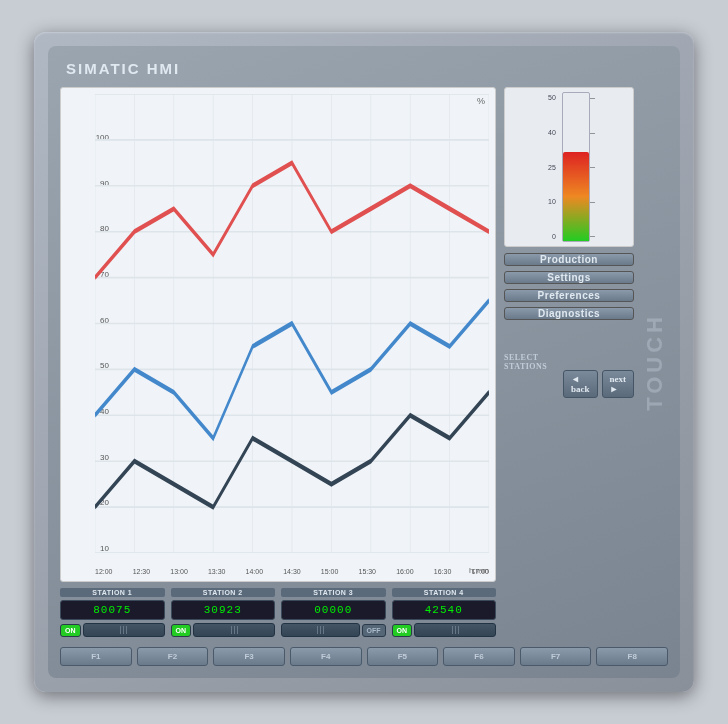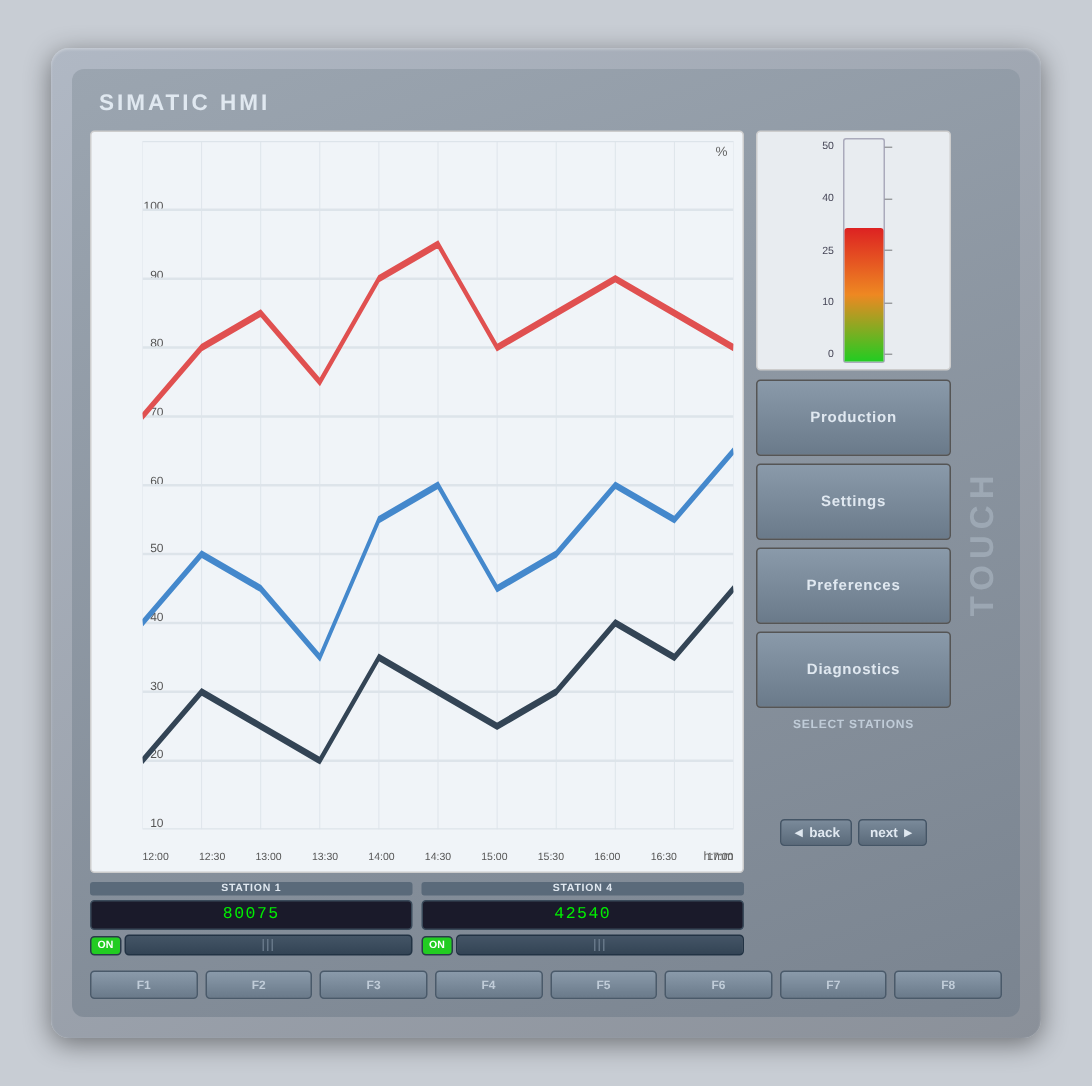--- a/index.html
+++ b/index.html
@@ -167,21 +167,21 @@
       display: flex;
       flex-direction: column;
       gap: 5px;
     }
 
     .menu-btn {
       background: linear-gradient(180deg, #8a9aaa, #6a7a8a);
       color: #e0e8f0;
       border: 1px solid #555;
       border-radius: 3px;
-      padding: 19px 8px;
+      padding: 0 8px;
       font-size: 10px;
       font-weight: bold;
       text-align: center;
       cursor: pointer;
       letter-spacing: 0.5px;
     }
 
     
     .stations-area {
       display: flex;
@@ -267,23 +267,24 @@
 
     .toggle-line {
       width: 1px;
       height: 8px;
       background: #667788;
     }
 
     
     .select-stations {
       display: flex;
-      flex-direction: column;
-      align-items: center;
-      gap: 15px;
+      flex-direction: row;
+      align-items: center;
+      gap: 2px;
+      font-family: Liberation Serif, serif;
     }
 
     .select-label {
       font-size: 8px;
       font-weight: bold;
       color: #c0ccd8;
       letter-spacing: 0.5px;
     }
 
     .nav-buttons {
@@ -421,21 +422,49 @@
               <div class="toggle-slider">
                 <div class="toggle-lines">
                   <div class="toggle-line"></div>
                     <div class="toggle-line"></div>
                     <div class="toggle-line"></div>
                 </div>
               </div>
             </div>
           </div>
 
-
+          <div class="station">
+            <div class="station-label">STATION 2</div>
+            <div class="station-value">30923</div>
+            <div class="station-toggle">
+              <div class="toggle-btn toggle-on">ON</div>
+              <div class="toggle-slider">
+                <div class="toggle-lines">
+                  <div class="toggle-line"></div>
+                    <div class="toggle-line"></div>
+                    <div class="toggle-line"></div>
+                </div>
+              </div>
+            </div>
+          </div>
+
+          <div class="station">
+            <div class="station-label">STATION 3</div>
+            <div class="station-value">00000</div>
+            <div class="station-toggle">
+              <div class="toggle-slider">
+                <div class="toggle-lines">
+                  <div class="toggle-line"></div>
+                    <div class="toggle-line"></div>
+                    <div class="toggle-line"></div>
+                </div>
+              </div>
+              <div class="toggle-btn toggle-off">OFF</div>
+            </div>
+          </div>
 
           <div class="station">
             <div class="station-label">STATION 4</div>
             <div class="station-value">42540</div>
             <div class="station-toggle">
               <div class="toggle-btn toggle-on">ON</div>
               <div class="toggle-slider">
                 <div class="toggle-lines">
                   <div class="toggle-line"></div>
                     <div class="toggle-line"></div>

